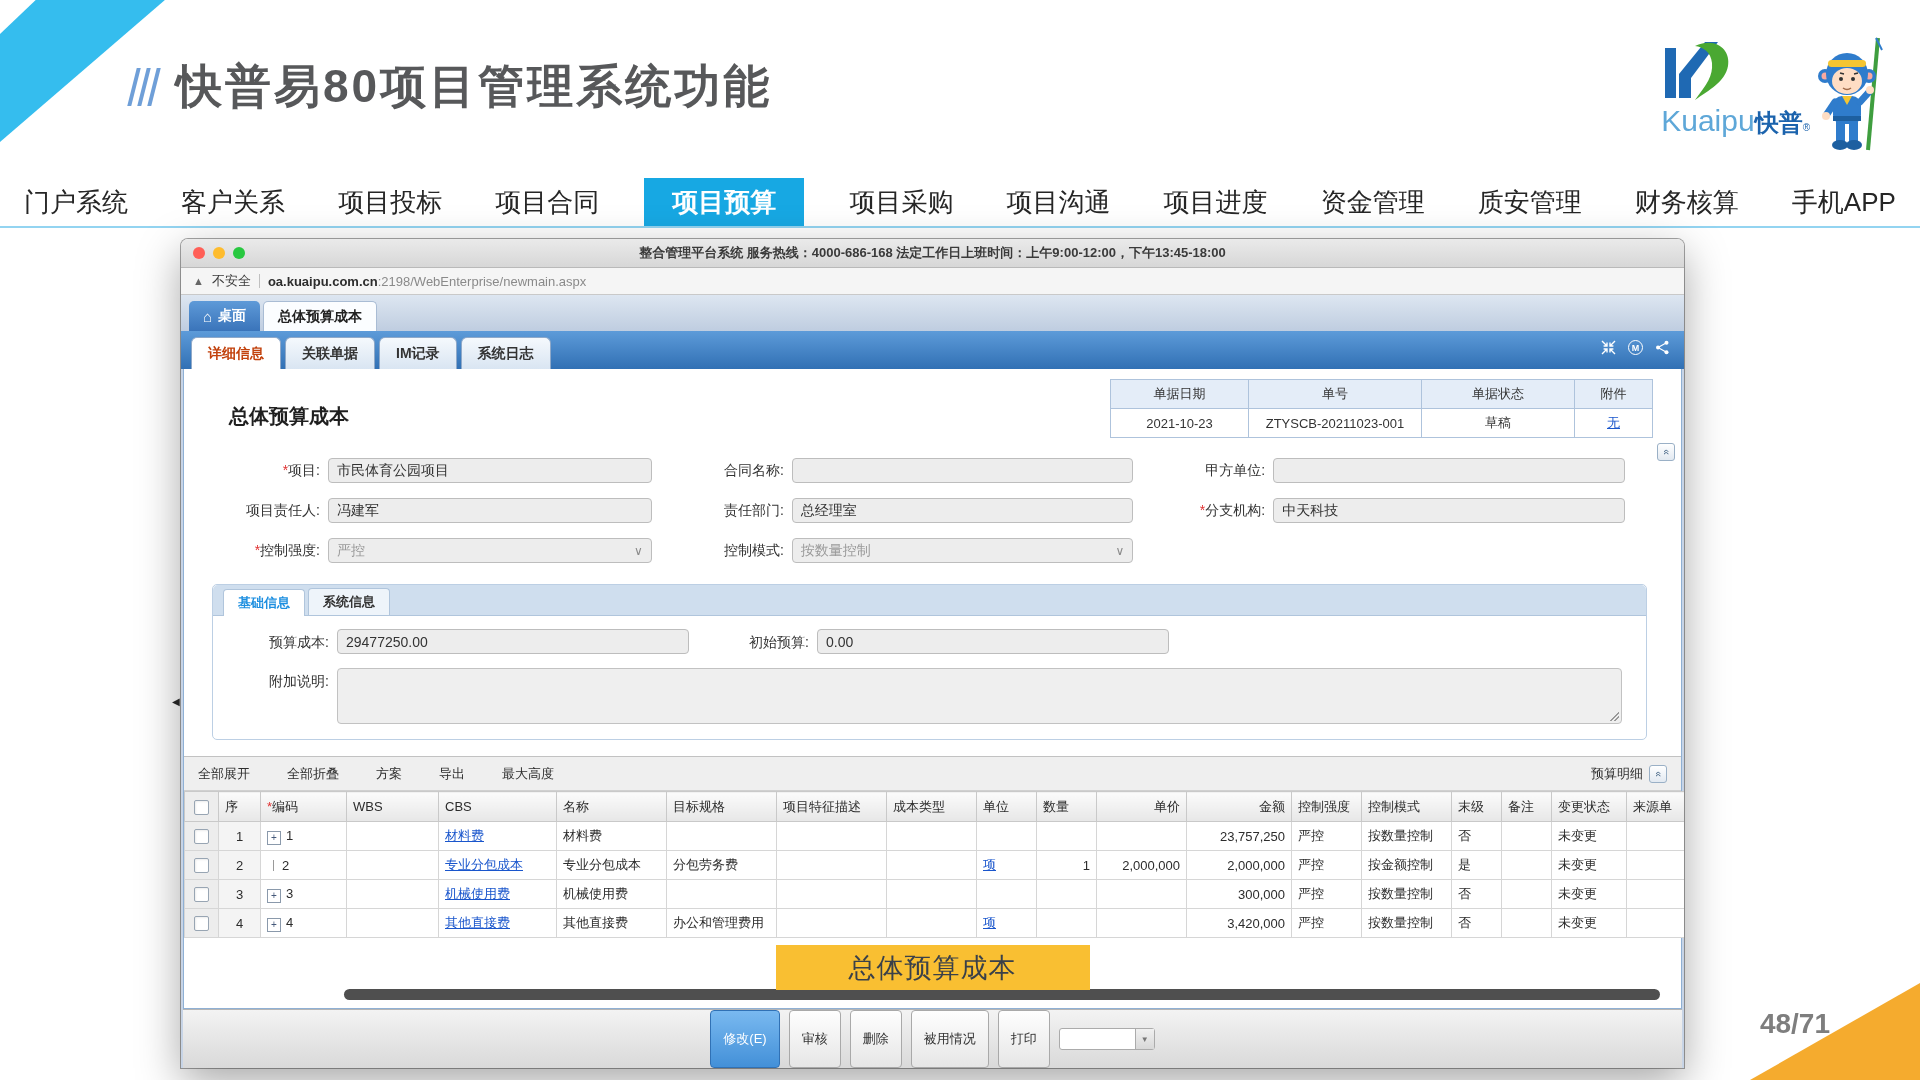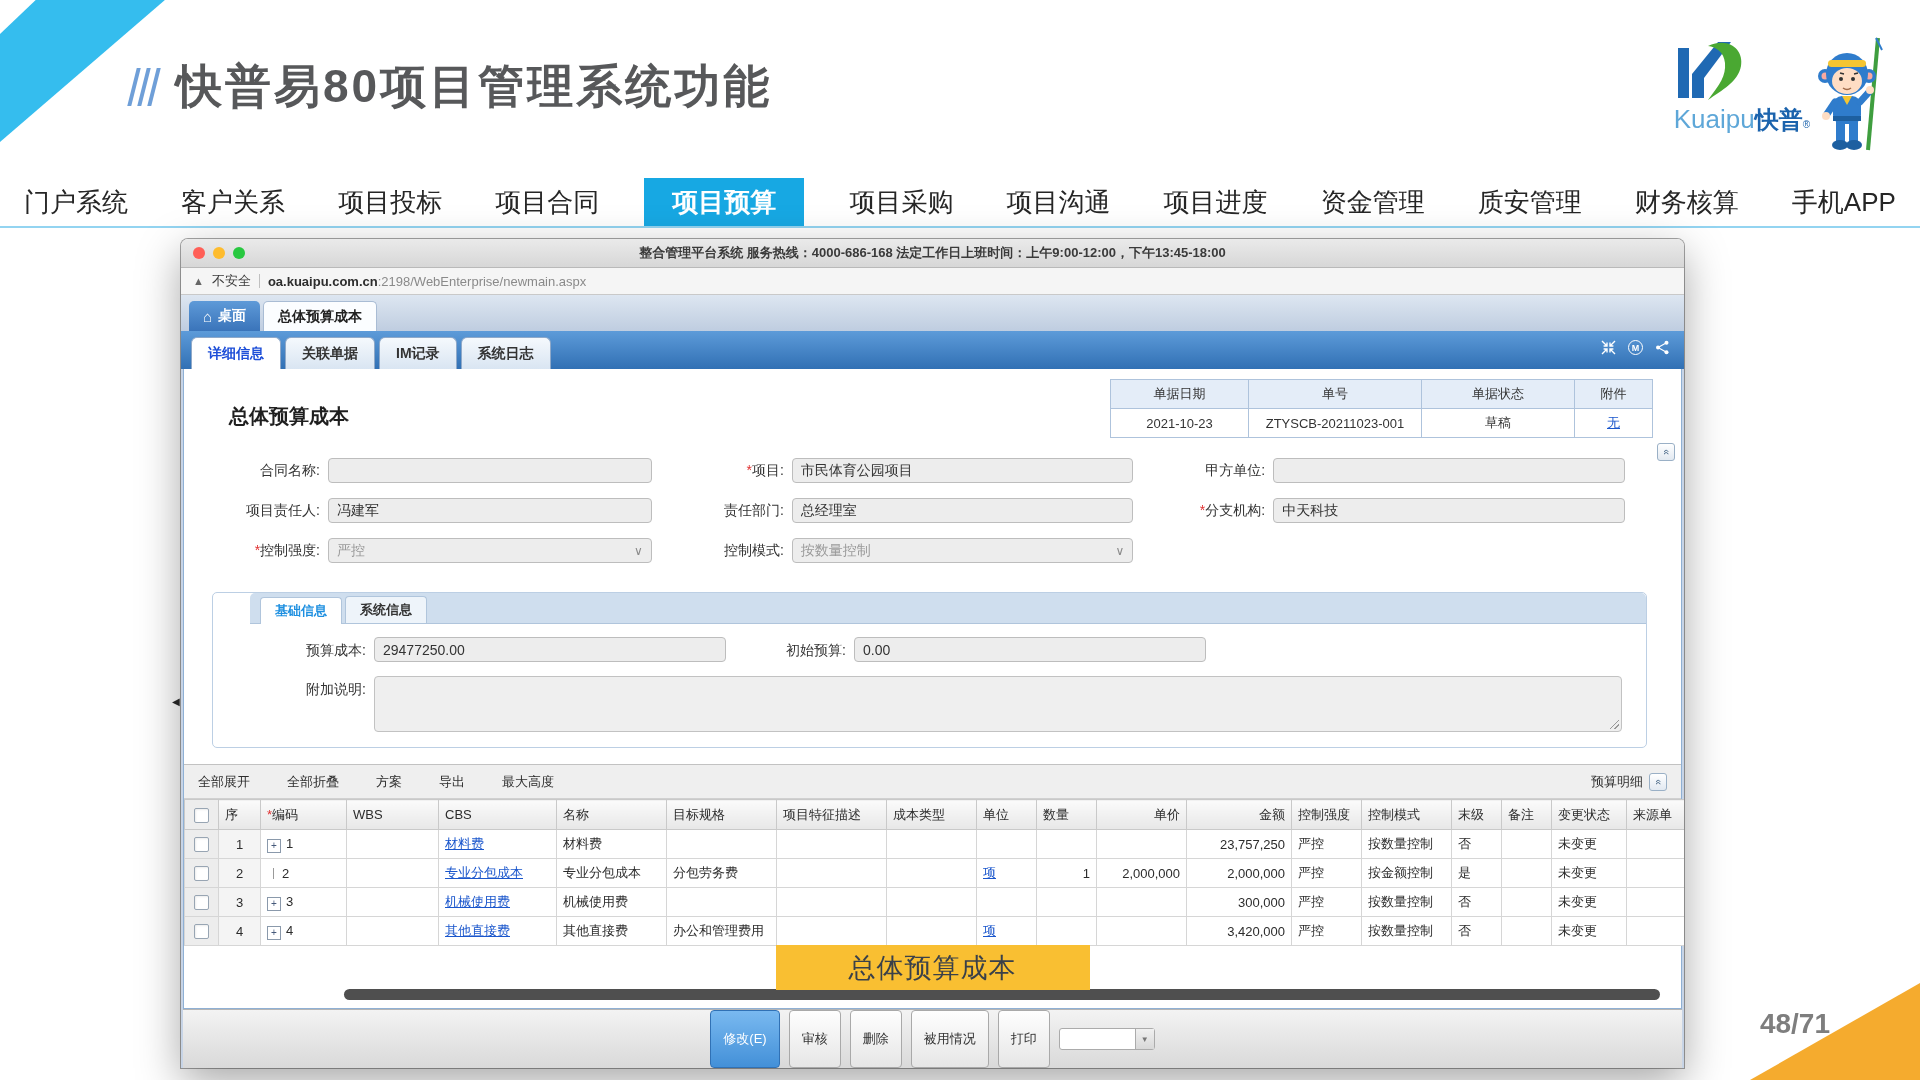--- a/index.html
+++ b/index.html
@@ -16,21 +16,21 @@
   
   .title-row{position:absolute;left:132px;top:56px;display:flex;align-items:center;gap:20px;}
   .title-bars{display:flex;gap:6px;}
   .title-bars i{width:4px;height:38px;background:#6f9fd8;transform:skewX(-14deg);}
   .slide-title{font-size:46px;font-weight:700;color:#57585a;letter-spacing:3px;margin:0;}
 
   
   .logo{position:absolute;right:26px;top:36px;display:flex;align-items:flex-start;gap:6px;}
   .logo-left{display:flex;flex-direction:column;align-items:flex-start;}
   .logo-text{display:flex;align-items:baseline;margin-top:2px;}
-  .logo-en{font-size:26px;color:#5ea7d8;}
+  .logo-en{font-size:30px;color:#5ea7d8;}
   .logo-cn{font-size:24px;font-weight:700;color:#1b63ad;}
   .logo-reg{font-size:10px;color:#1b63ad;vertical-align:top;}
 
   
   .navbar{position:absolute;top:178px;left:0;width:1920px;height:50px;box-sizing:border-box;
     border-bottom:2px solid #93d4f1;display:flex;align-items:stretch;justify-content:space-between;
     padding:0 16px;font-size:26px;color:#262626;background:#fff;}
   .nav-item{display:flex;align-items:center;padding:0 8px;cursor:pointer;white-space:nowrap;}
   .nav-item.active{background:#17a8e3;color:#fff;font-weight:700;padding:0 28px;}
 
@@ -58,21 +58,21 @@
     align-items:flex-end;padding-left:8px;gap:3px;}
   .wintab{height:30px;display:flex;align-items:center;gap:6px;padding:0 14px;font-size:14px;
     border-radius:5px 5px 0 0;font-weight:700;cursor:pointer;}
   .wintab.active{background:linear-gradient(#5e9ad8,#3a74ba);color:#fff;}
   .wintab.inactive{background:#fbfdff;border:1px solid #a9bcd4;border-bottom:none;color:#222;height:29px;}
   .home-glyph{font-size:15px;line-height:1;}
   .bluebar{flex:0 0 38px;background:linear-gradient(#5d9bd9,#3170b4);display:flex;align-items:flex-end;
     padding:0 10px;gap:4px;position:relative;}
   .subtab{height:31px;line-height:31px;padding:0 16px;font-size:14px;font-weight:700;cursor:pointer;
     border-radius:6px 6px 0 0;border:1px solid #8fa9c9;border-bottom:none;}
-  .subtab.active{background:#fff;color:#1d4ed8;}
+  .subtab.active{background:#fff;color:#c2410c;}
   .subtab.inactive{background:linear-gradient(#f5f9fd,#d9e5f2);color:#333;}
   .bluebar-icons{position:absolute;right:14px;top:9px;display:flex;gap:12px;align-items:center;}
   .im-badge{width:15px;height:15px;border:1.6px solid #fff;border-radius:50%;color:#fff;font-size:9px;
     font-weight:700;display:flex;align-items:center;justify-content:center;box-sizing:border-box;}
 
   
   .content{flex:1;background:#fff;border:1px solid #8fb0d4;border-top:none;margin:0 2px;
     position:relative;display:flex;flex-direction:column;min-height:0;}
   .doc-header{flex:0 0 86px;position:relative;}
   .doc-title{position:absolute;left:45px;top:34px;font-size:20px;font-weight:700;color:#1f1f1f;}
@@ -90,21 +90,21 @@
   .field{display:flex;align-items:center;height:27px;}
   .field .lbl{flex:0 0 auto;min-width:108px;text-align:right;font-size:14px;color:#333;
     padding-right:8px;white-space:nowrap;}
   .star{color:#e03131;}
   .ctl{flex:1;max-width:352px;height:25px;background:#ededed;border:1px solid #bdbdbd;border-radius:4px;
     font-size:14px;color:#333;padding:0 8px;box-sizing:border-box;font-family:"Liberation Sans",sans-serif;}
   .sel{display:flex;align-items:center;justify-content:space-between;color:#9a9a9a;cursor:pointer;}
   .sel .chev{color:#8a8a8a;font-size:12px;}
 
   
-  .section-box{margin:28px 34px 0 28px;border:1px solid #bccfe4;border-radius:5px;background:#fff;padding-left:37px;}
+  .section-box{margin:20px 34px 0 28px;border:1px solid #bccfe4;border-radius:5px;background:#fff;}
   .section-tabs{height:30px;background:#cfdeee;border-bottom:1px solid #b0c5dc;border-radius:5px 5px 0 0;
     display:flex;align-items:flex-end;padding-left:10px;gap:3px;}
   .sectab{height:26px;line-height:26px;padding:0 14px;font-size:13px;font-weight:700;cursor:pointer;
     border:1px solid #b0c5dc;border-bottom:none;border-radius:4px 4px 0 0;background:#fff;}
   .sectab.active{color:#1d8fe0;position:relative;top:1px;}
   .sectab.inactive{color:#333;background:#eef4fa;}
   .section-body{padding:13px 24px 15px 8px;}
   .sb-row{display:flex;align-items:flex-start;}
   .sb-row + .sb-row{margin-top:12px;}
   .sb-lbl{flex:0 0 auto;width:108px;text-align:right;font-size:14px;color:#333;padding-right:8px;
@@ -299,26 +299,26 @@
                 </tr>
           </tbody>
             </table>
         </div>
         <div class="mini-collapse">
             <span>«</span>
           </div>
 
         <div class="form-grid" id="form-grid">
             <div class="field">
+              <span class="lbl"><span class="star">*</span>项目:</span>
+              <input class="ctl" value="市民体育公园项目" readonly="" style="">
+            </div>
+            <div class="field">
               <span class="lbl">合同名称:</span>
               <input class="ctl" value="" readonly="" style="">
-            </div>
-            <div class="field">
-              <span class="lbl"><span class="star">*</span>项目:</span>
-              <input class="ctl" value="市民体育公园项目" readonly="" style="">
             </div>
             <div class="field">
               <span class="lbl">甲方单位:</span>
               <input class="ctl" value="" readonly="" style="">
             </div>
             <div class="field">
               <span class="lbl">项目责任人:</span>
               <input class="ctl" value="冯建军" readonly="" style="">
             </div>
             <div class="field">

